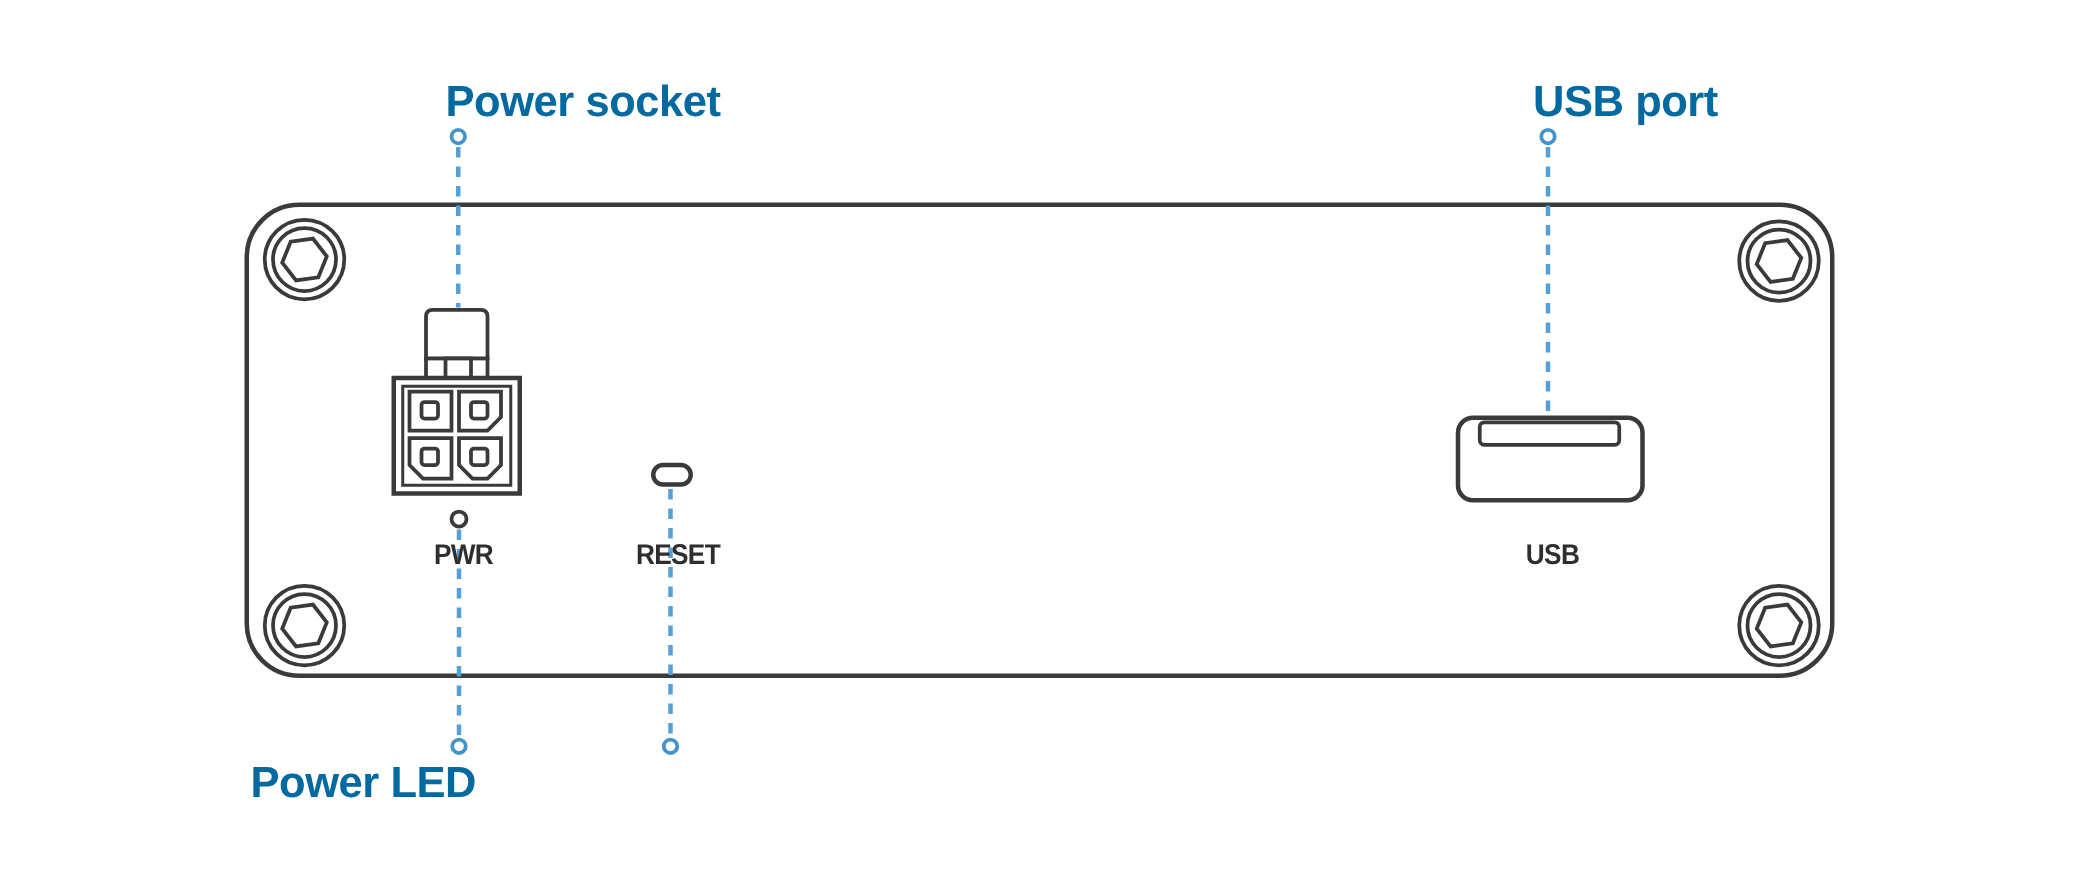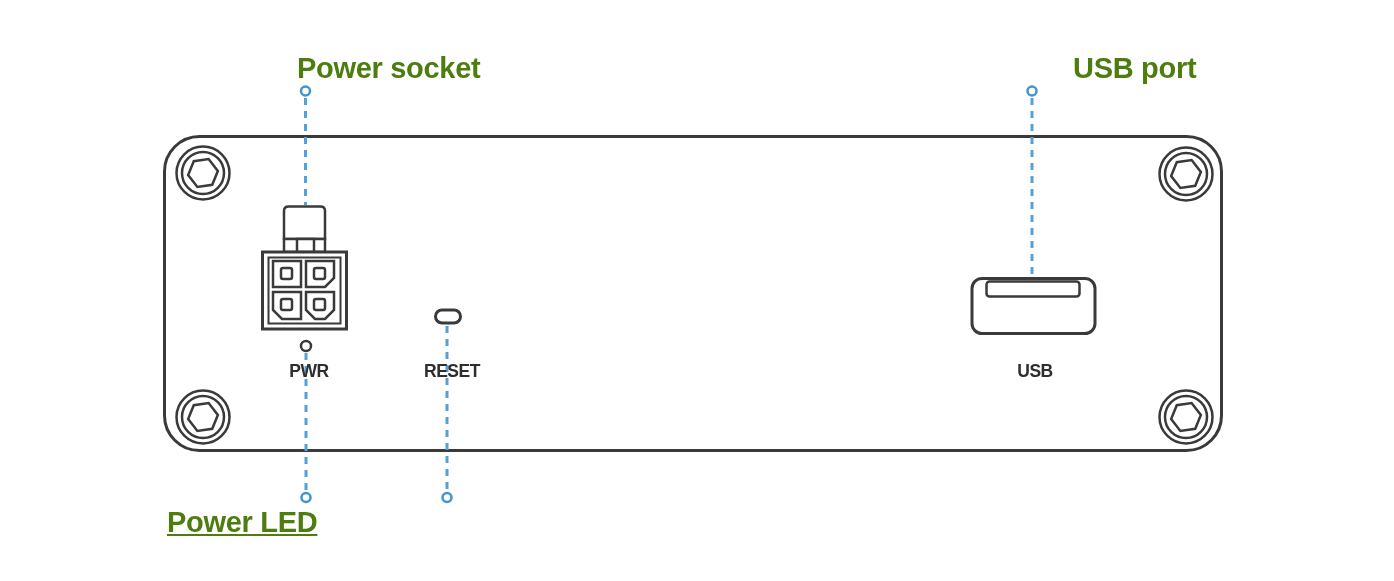--- a/index.html
+++ b/index.html
@@ -19,21 +19,21 @@
     position: absolute;
     left: 0;
     top: 0;
   }
   .callout-label {
     position: absolute;
     font-weight: 700;
     font-size: 29px;
     line-height: 29px;
     letter-spacing: -0.3px;
-    color: #4d7c0f;
+    color: #0369a1;
     white-space: nowrap;
   }
   .silk-label {
     position: absolute;
     font-weight: 700;
     font-size: 19px;
     line-height: 19px;
     letter-spacing: -0.5px;
     color: #2e2e2e;
     white-space: nowrap;
@@ -105,23 +105,23 @@
     <g stroke="#4393cc" stroke-width="2.5" fill="#ffffff">
       <circle cx="305.5" cy="91" r="4.5"></circle>
       <circle cx="1032" cy="91" r="4.5"></circle>
       <circle cx="306" cy="497.5" r="4.5"></circle>
       <circle cx="447" cy="497.5" r="4.5"></circle>
     </g>
   </svg>
 
   <div class="callout-label" style="left:297px; top:54px;">Power socket</div>
 
-  <div class="callout-label" style="left:1073px; top:54px;">USB port</div>
+  <div class="callout-label" style="left:1022px; top:54px;">USB port</div>
 
-  <div class="callout-label" style="left:167px; top:508px;text-decoration:underline;">Power LED</div>
+  <div class="callout-label" style="left:167px; top:508px;">Power LED</div>
 
 
   <div class="silk-label" style="left:309px; top:361px;">PWR</div>
 
   <div class="silk-label" style="left:452px; top:361px;">RESET</div>
 
   <div class="silk-label" style="left:1035px; top:361px;">USB</div>
 
 </div>
 

